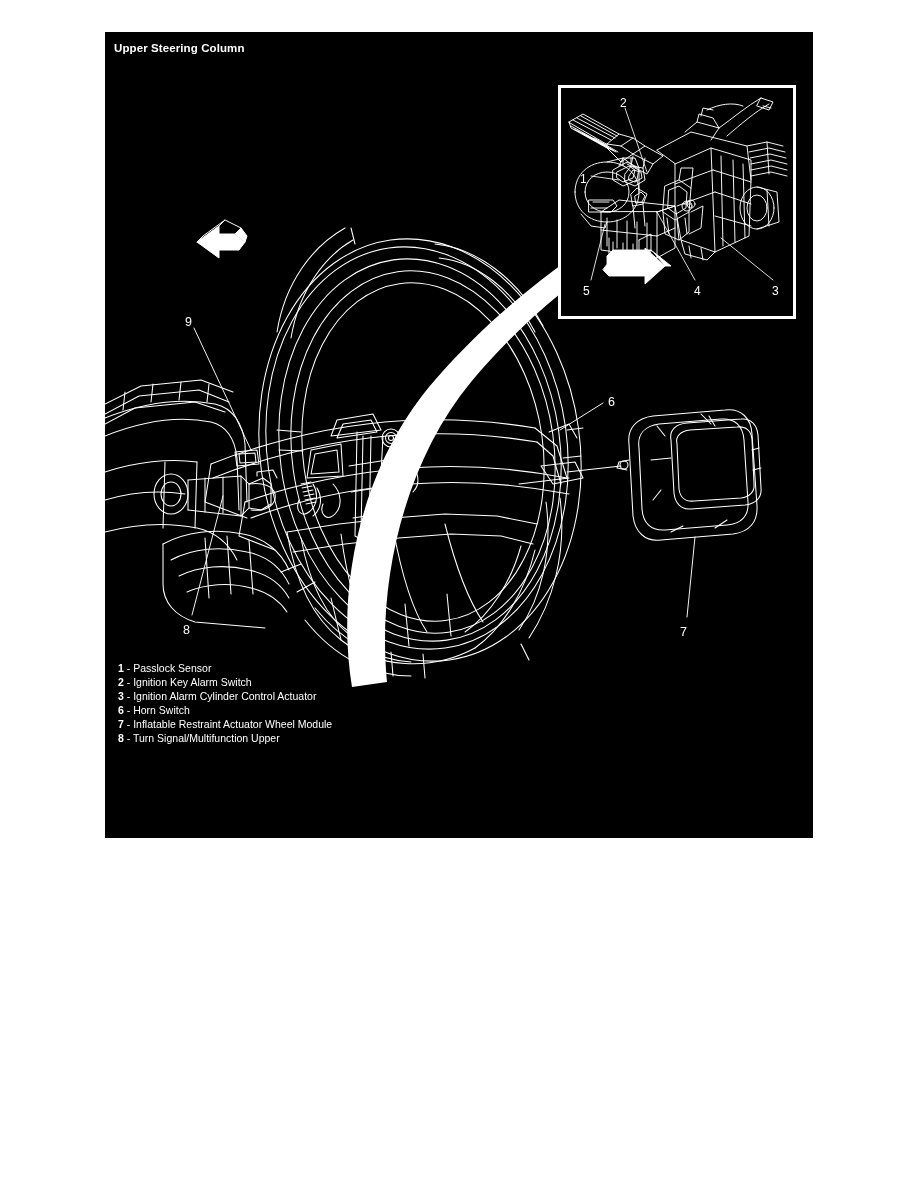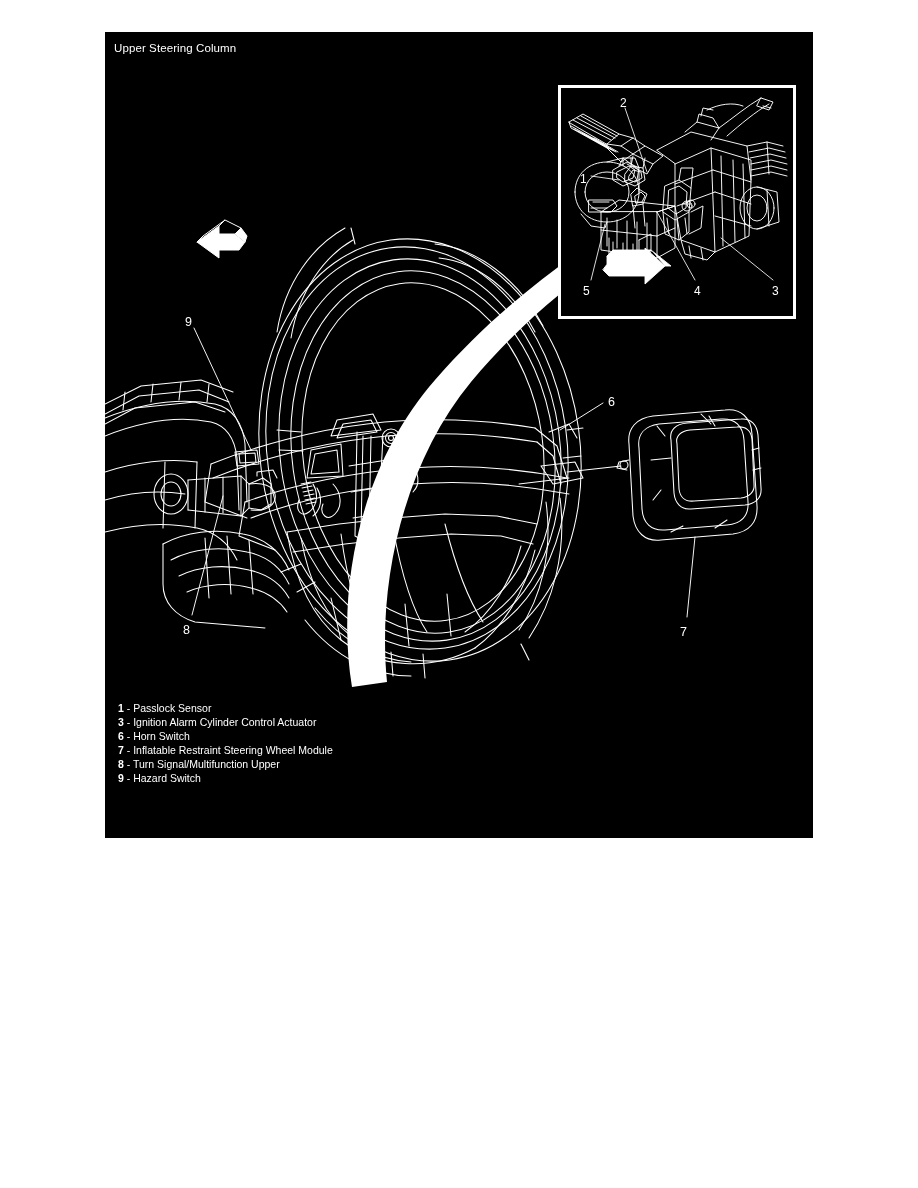--- a/index.html
+++ b/index.html
@@ -30,21 +30,21 @@
     background: #000000;
     overflow: hidden;
   }
 
   #figure-title {
     position: absolute;
     left: 9px;
     top: 10px;
     color: #ffffff;
     font-size: 11.5px;
-    font-weight: normal;
+    font-weight: bold;
     letter-spacing: 0.1px;
     white-space: nowrap;
   }
 
   
   #main-art {
     position: absolute;
     left: 0;
     top: 0;
     width: 708px;
@@ -69,21 +69,21 @@
     left: 0;
     top: 0;
     width: 232px;
     height: 228px;
   }
 
   
   #legend {
     position: absolute;
     left: 13px;
-    top: 670px;
+    top: 630px;
     width: 420px;
   }
 
   .legend-row {
     color: #ffffff;
     font-size: 10.5px;
     line-height: 13.9px;
     white-space: nowrap;
   }
 
@@ -434,30 +434,30 @@
       <div class="callout-inset" style="left:133px; top:197px;">4</div>
       <div class="callout-inset" style="left:211px; top:197px;">3</div>
 
     </div>
 
     <div id="legend">
       <div class="legend-row">
         <span class="legend-num">1</span><span class="legend-dash"> - </span><span class="legend-label">Passlock Sensor</span>
       </div>
       <div class="legend-row">
+        <span class="legend-num">2</span><span class="legend-dash"> - </span><span class="legend-label">Ignition Key Alarm Switch</span>
+      </div>
+      <div class="legend-row">
         <span class="legend-num">3</span><span class="legend-dash"> - </span><span class="legend-label">Ignition Alarm Cylinder Control Actuator</span>
       </div>
       <div class="legend-row">
         <span class="legend-num">6</span><span class="legend-dash"> - </span><span class="legend-label">Horn Switch</span>
       </div>
       <div class="legend-row">
-        <span class="legend-num">7</span><span class="legend-dash"> - </span><span class="legend-label">Inflatable Restraint Steering Wheel Module</span>
+        <span class="legend-num">7</span><span class="legend-dash"> - </span><span class="legend-label">Inflatable Restraint Actuator Wheel Module</span>
       </div>
       <div class="legend-row">
         <span class="legend-num">8</span><span class="legend-dash"> - </span><span class="legend-label">Turn Signal/Multifunction Upper</span>
-      </div>
-      <div class="legend-row">
-        <span class="legend-num">9</span><span class="legend-dash"> - </span><span class="legend-label">Hazard Switch</span>
       </div>
     </div>
 
   </div>
 </div>
 
 </body></html>

